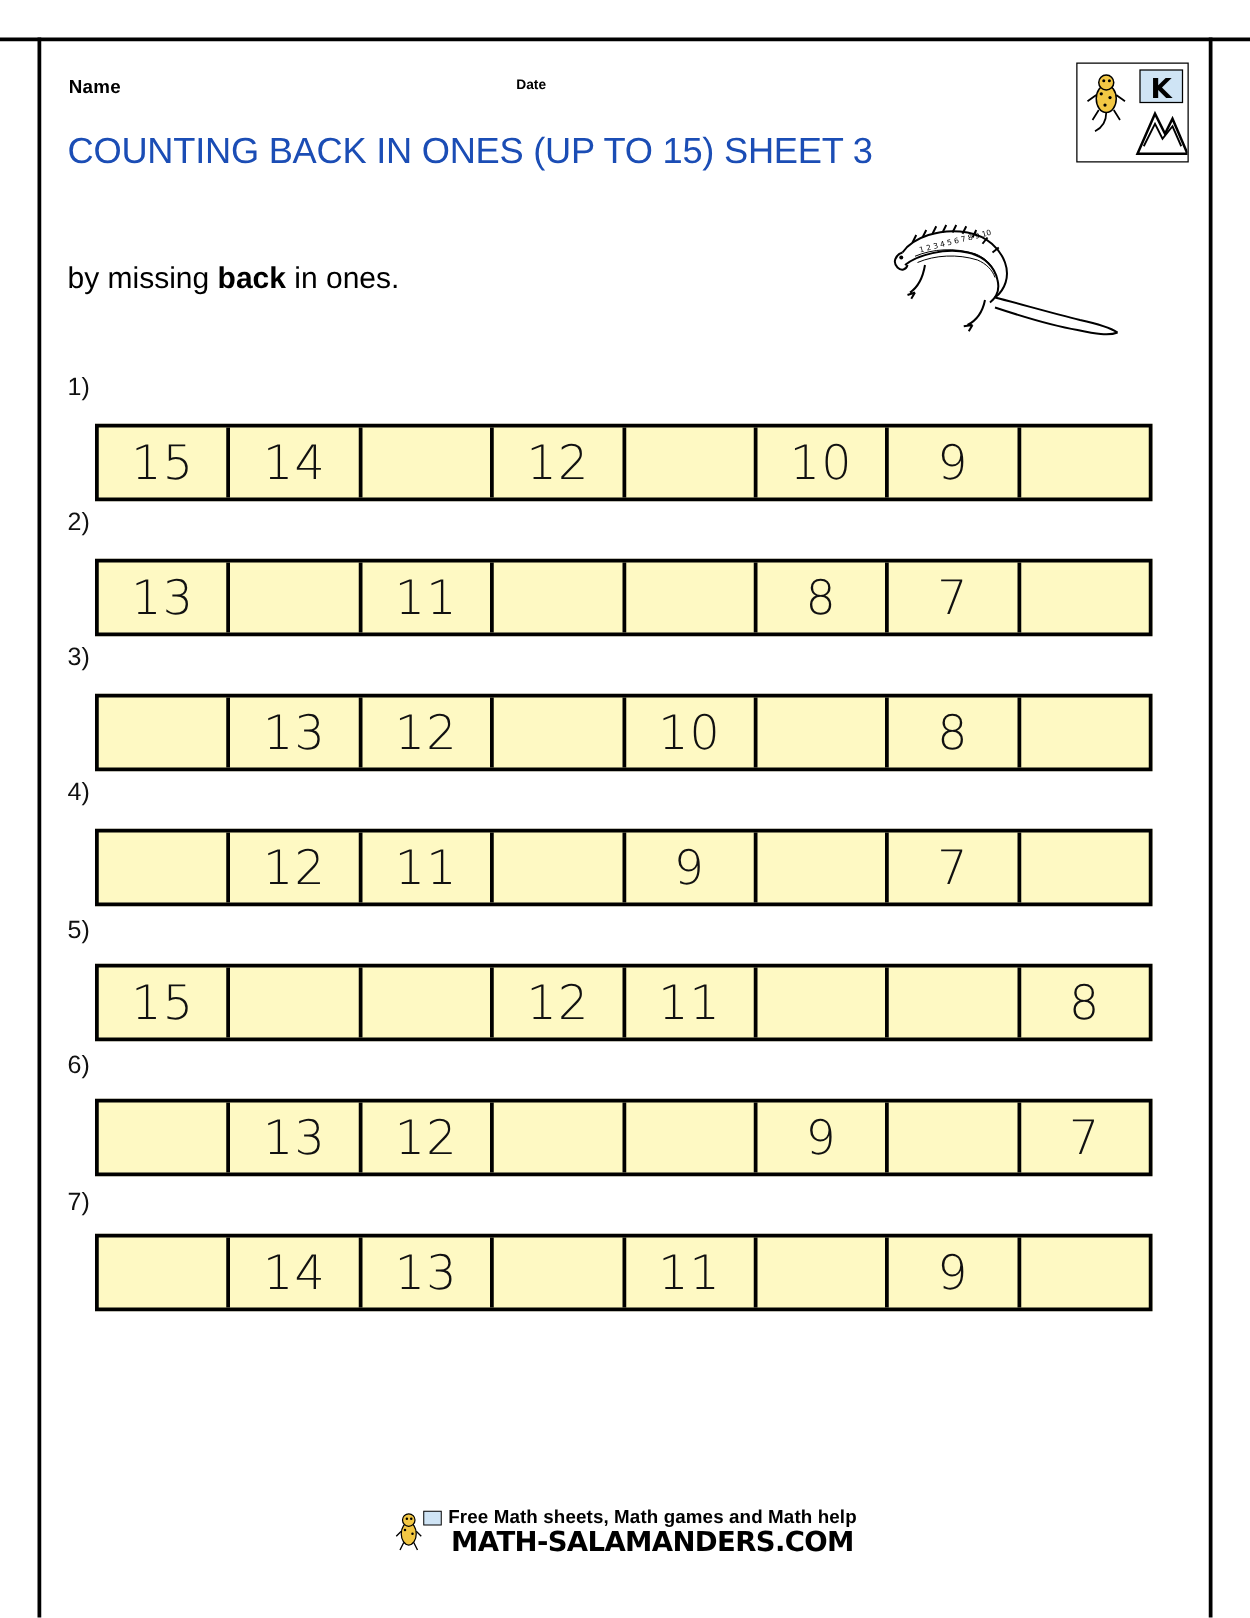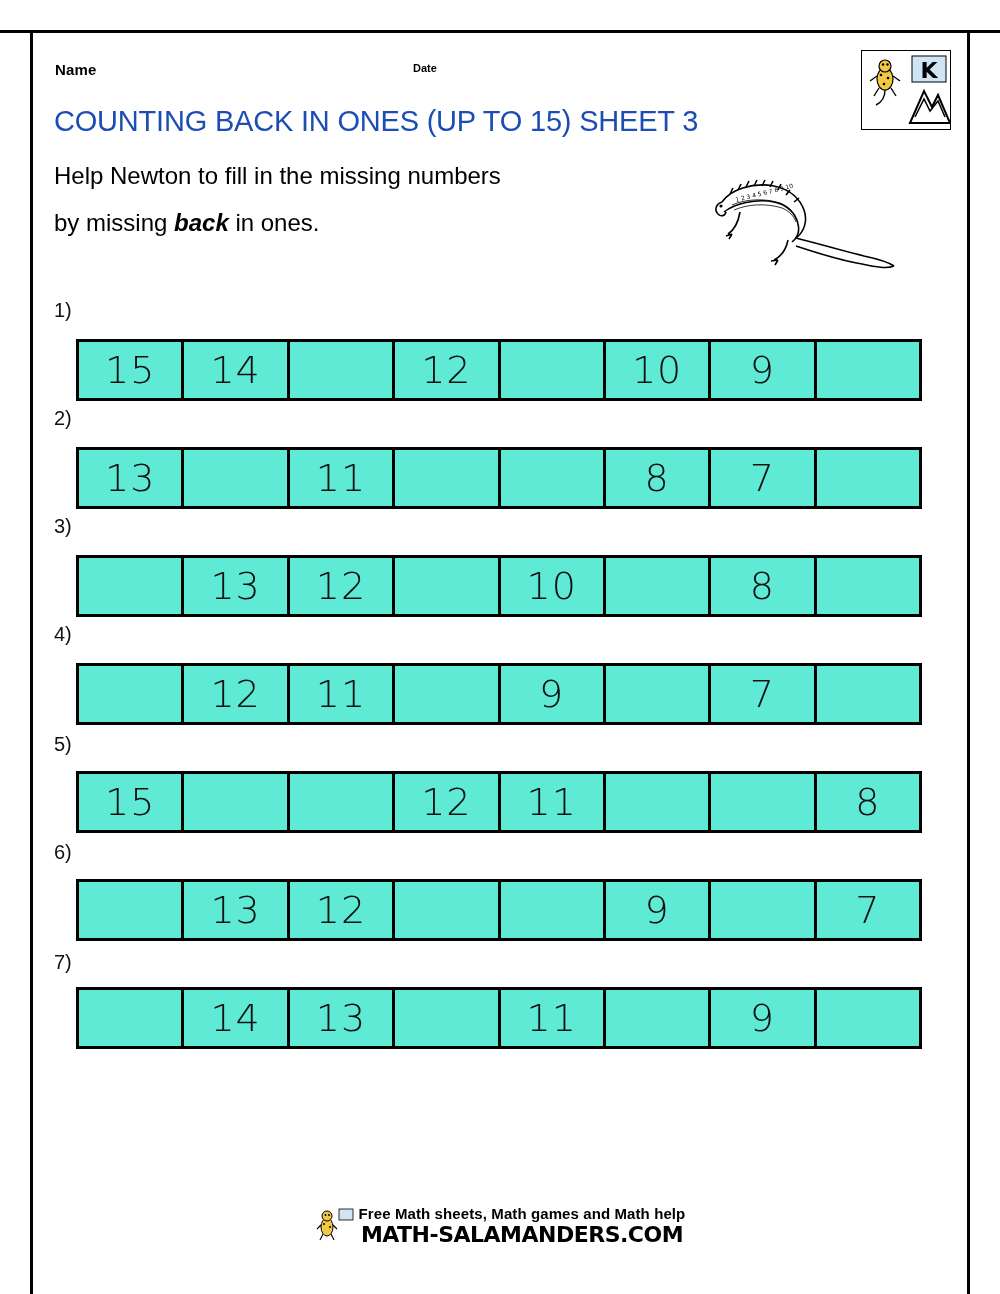--- a/index.html
+++ b/index.html
@@ -84,39 +84,39 @@
     left: 54px; top: 162px;
     font-size: 24px;
     white-space: nowrap;
   }
   .instr2 {
     position: absolute;
     left: 54px; top: 209px;
     font-size: 24px;
     white-space: nowrap;
   }
-  .instr2 b { font-style: italic; font-weight: bold; }
+  .instr2 b { font-weight: bold; }
 
   .newton {
     position: absolute;
     left: 712px; top: 172px;
     width: 190px;
     height: 120px;
   }
 
   
   .row {
     position: absolute;
     left: 76px;
     width: 846px;
     height: 62px;
     box-sizing: border-box;
     display: flex;
     border: 3px solid #000;
-    background: #5eead4;
+    background: #fef9c3;
   }
   .cell {
     flex: 1 1 0;
     border-right: 3px solid #000;
     box-sizing: border-box;
     display: flex;
     align-items: center;
     justify-content: center;
     font-size: 38px;
     font-family: "DejaVu Sans", sans-serif;
@@ -195,21 +195,20 @@
       <rect x="50" y="5" width="34" height="26" fill="#cfe4f5" stroke="#000" stroke-width="1"></rect>
       <text x="67" y="27" font-family="DejaVu Sans, sans-serif" font-size="22" font-weight="bold" text-anchor="middle" fill="#000">K</text>
 
       <path d="M48 72 L62 40 L70 56 L76 44 L88 72 Z" fill="#fff" stroke="#000" stroke-width="2"></path>
       <path d="M53 66 L62 48 L68 60 L76 50 L83 66" fill="none" stroke="#000" stroke-width="1.5"></path>
     </svg>
   </div>
 
   <div class="title">COUNTING BACK IN ONES (UP TO 15) SHEET 3</div>
 
-  <div class="instr1">Help Newton to fill in the missing numbers</div>
   <div class="instr2"><span>by missing </span><b>back</b><span> in ones.</span></div>
 
   <div class="newton">
     <svg width="190" height="120" viewBox="0 0 190 120">
       <g fill="none" stroke="#000" stroke-width="1.6">
 
         <path d="M10 30 C18 18 40 10 62 14 C78 17 88 27 92 38 C96 49 92 60 84 66"></path>
         <path d="M12 40 C22 32 44 26 62 30 C76 33 84 42 86 52 C88 60 85 66 80 70"></path>
 
         <path d="M10 30 C4 32 2 38 6 42 C9 45 13 44 14 40"></path>

